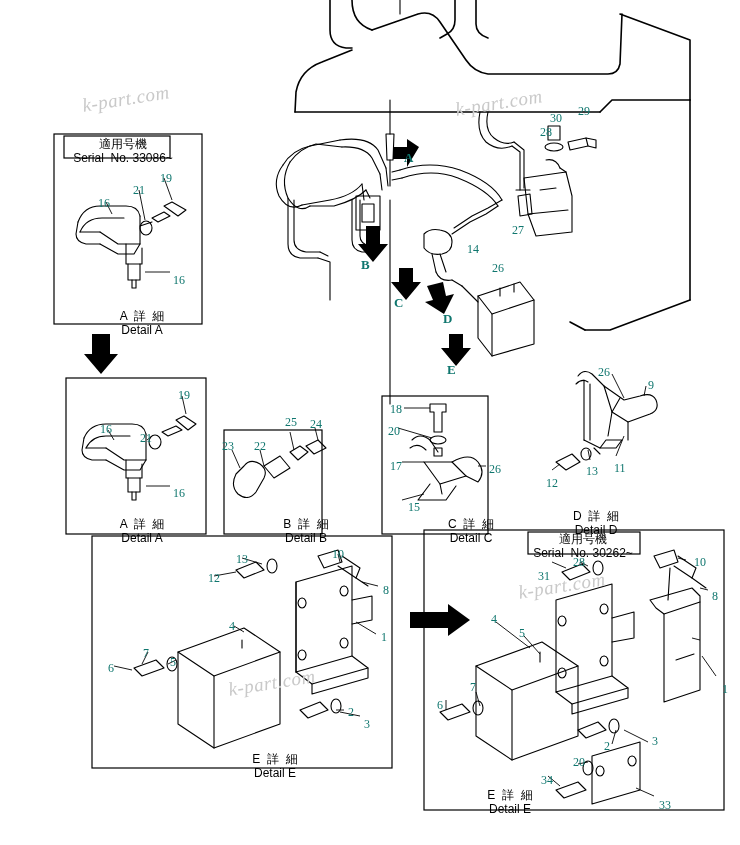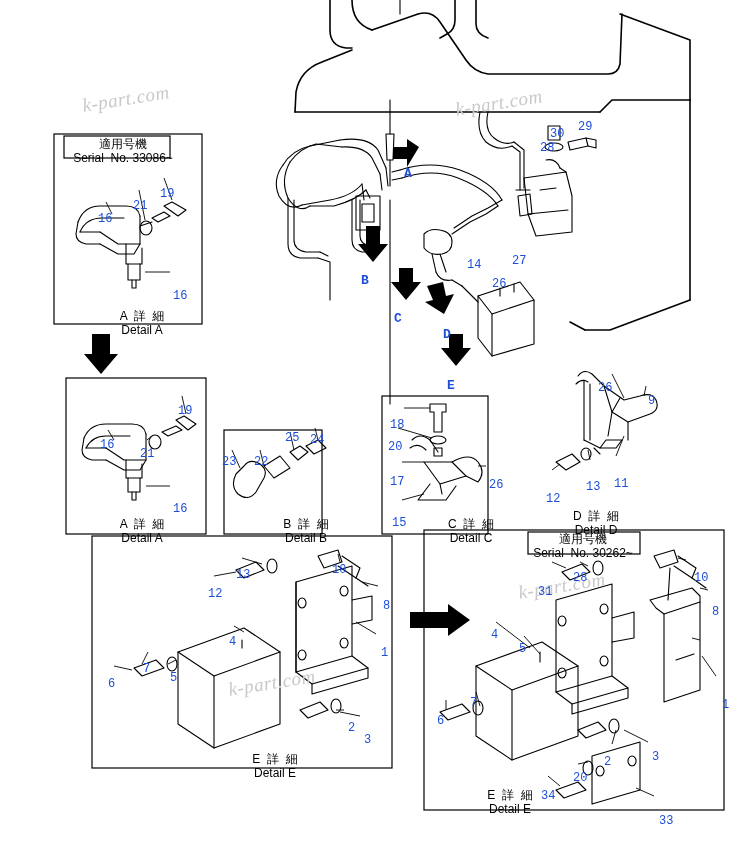--- a/index.html
+++ b/index.html
@@ -7,26 +7,25 @@
     width:740px;height:845px;
     background:#ffffff;
     font-family:"Liberation Sans", sans-serif;
     color:#111;
     position:relative;
     overflow:hidden;
   }
   #canvas{position:absolute;left:0;top:0;width:740px;height:845px;}
   .lbl{
     position:absolute;
-    font-family:Liberation Mono, monospace;
+    font-family:Liberation Serif, serif;
     font-size:12px;
-    color:#1d4ed8;
+    color:#0f766e;
     white-space:nowrap;
     line-height:1;
-    margin-top:16px;
   }
   .lbl.big{font-size:13px;font-weight:bold;}
   .cap{
     position:absolute;
     font-size:12px;
     line-height:1.15;
     text-align:center;
     color:#000;
     white-space:pre;
   }
@@ -360,42 +359,42 @@
 <div class="wm" style="left:455px;top:92px;">k-part.com</div>
 <div class="wm" style="left:518px;top:575px;">k-part.com</div>
 <div class="wm" style="left:228px;top:672px;">k-part.com</div>
 
 <div id="callout-layer">
     <div class="lbl" style="left: 578px; top: 105px;">29</div>
     <div class="lbl" style="left: 550px; top: 112px;">30</div>
     <div class="lbl" style="left: 540px; top: 126px;">28</div>
     <div class="lbl big" style="left: 404px; top: 151px;">A</div>
     <div class="lbl" style="left: 467px; top: 243px;">14</div>
-    <div class="lbl" style="left: 512px; top: 239px;">27</div>
+    <div class="lbl" style="left: 512px; top: 224px;">27</div>
     <div class="lbl" style="left: 492px; top: 262px;">26</div>
     <div class="lbl big" style="left: 361px; top: 258px;">B</div>
     <div class="lbl big" style="left: 394px; top: 296px;">C</div>
     <div class="lbl big" style="left: 443px; top: 312px;">D</div>
     <div class="lbl big" style="left: 447px; top: 363px;">E</div>
     <div class="lbl" style="left: 98px; top: 197px;">16</div>
     <div class="lbl" style="left: 133px; top: 184px;">21</div>
     <div class="lbl" style="left: 160px; top: 172px;">19</div>
     <div class="lbl" style="left: 173px; top: 274px;">16</div>
     <div class="lbl" style="left: 100px; top: 423px;">16</div>
     <div class="lbl" style="left: 140px; top: 432px;">21</div>
     <div class="lbl" style="left: 178px; top: 389px;">19</div>
     <div class="lbl" style="left: 173px; top: 487px;">16</div>
     <div class="lbl" style="left: 222px; top: 440px;">23</div>
     <div class="lbl" style="left: 254px; top: 440px; text-align: right;">22</div>
     <div class="lbl" style="left: 285px; top: 416px;">25</div>
     <div class="lbl" style="left: 310px; top: 418px;">24</div>
     <div class="lbl" style="left: 390px; top: 403px;">18</div>
     <div class="lbl" style="left: 388px; top: 425px;">20</div>
     <div class="lbl" style="left: 390px; top: 460px;">17</div>
-    <div class="lbl" style="left: 392px; top: 501px;">15</div>
+    <div class="lbl" style="left: 408px; top: 501px;">15</div>
     <div class="lbl" style="left: 489px; top: 463px;">26</div>
     <div class="lbl" style="left: 598px; top: 366px;">26</div>
     <div class="lbl" style="left: 648px; top: 379px;">9</div>
     <div class="lbl" style="left: 614px; top: 462px;">11</div>
     <div class="lbl" style="left: 586px; top: 465px;">13</div>
     <div class="lbl" style="left: 546px; top: 477px;">12</div>
     <div class="lbl" style="left: 236px; top: 553px;">13</div>
     <div class="lbl" style="left: 332px; top: 548px;">10</div>
     <div class="lbl" style="left: 208px; top: 572px;">12</div>
     <div class="lbl" style="left: 383px; top: 584px;">8</div>

